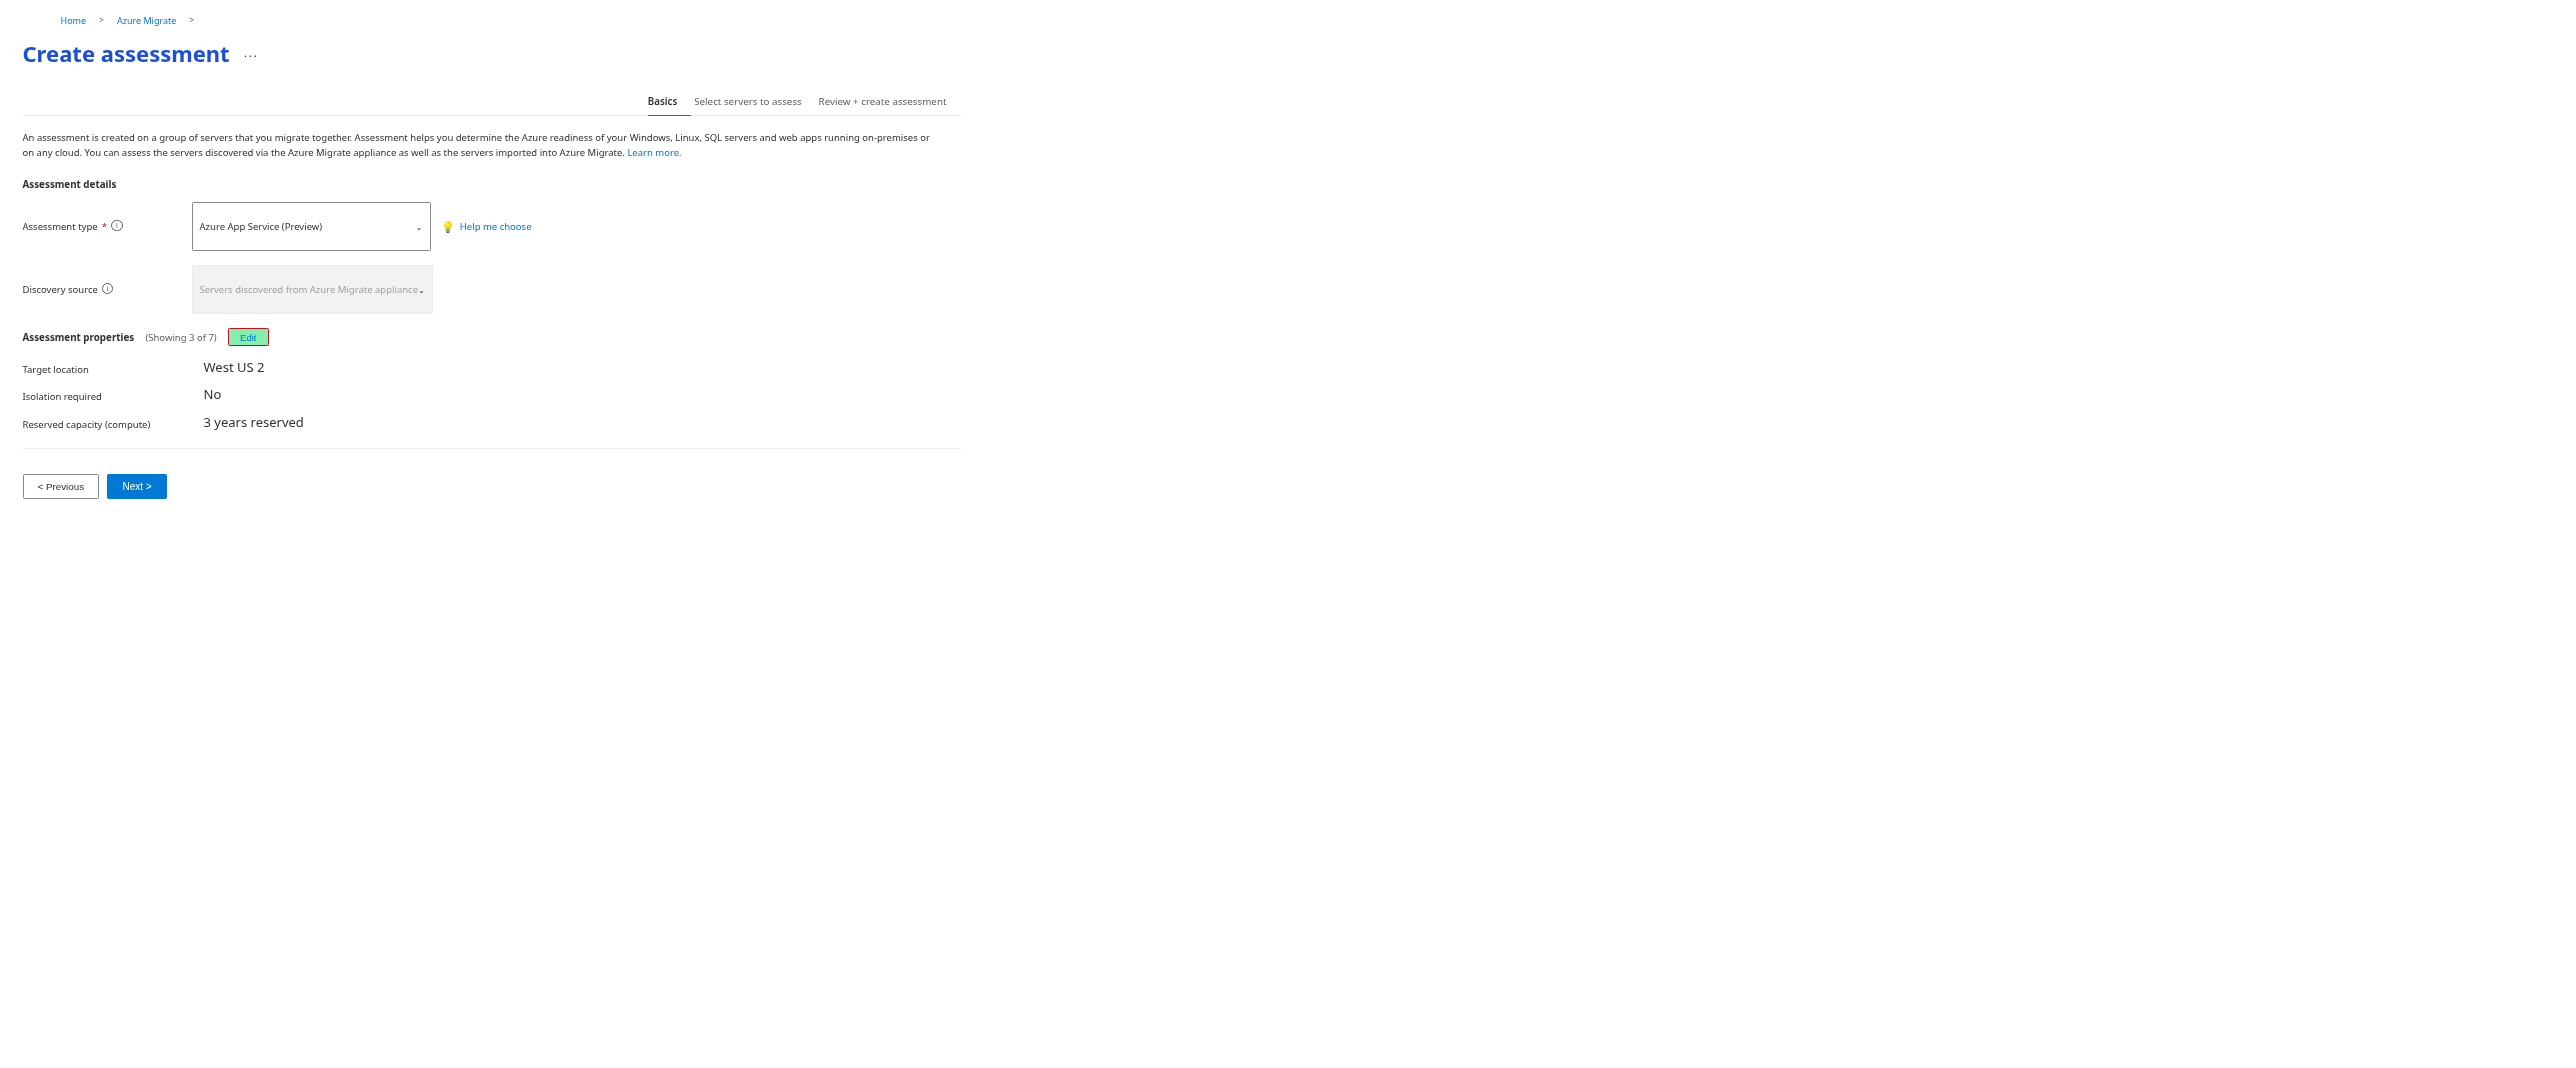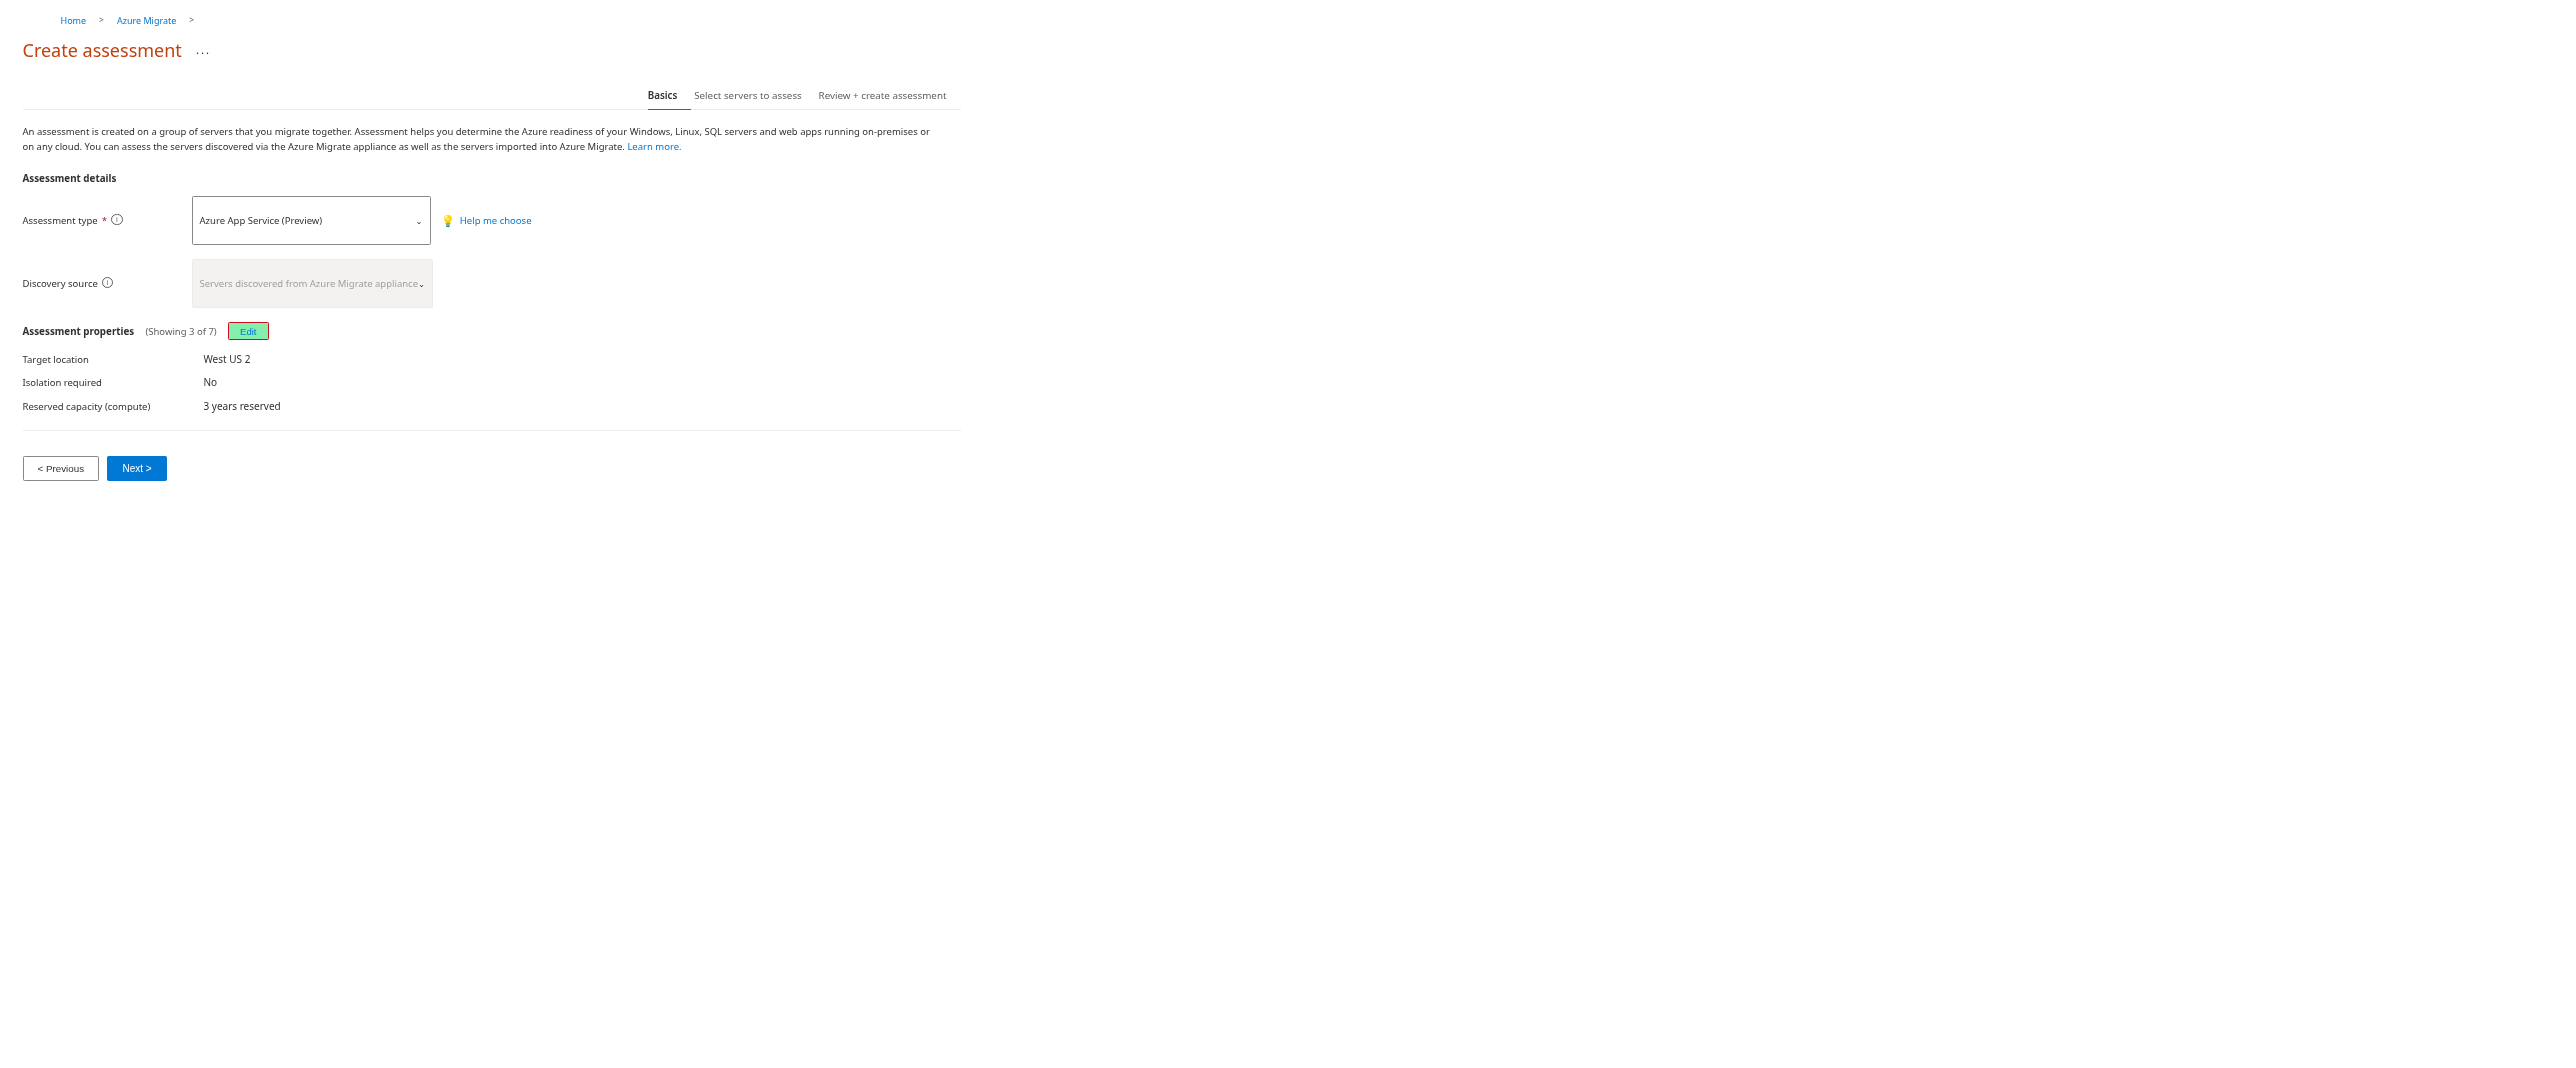--- a/index.html
+++ b/index.html
@@ -30,23 +30,23 @@
       color: #605e5c;
       font-size: 8.4px;
     }
     .page-header {
       display: flex;
       align-items: center;
       gap: 8.4px;
       margin-bottom: 19.7px;
     }
     .page-title {
-      font-size: 18px;
-      font-weight: 400;
-      color: #c2410c;
+      font-size: 22px;
+      font-weight: 700;
+      color: #1d4ed8;
     }
     .ellipsis-btn {
       background: none;
       border: none;
       cursor: pointer;
       font-size: 12.6px;
       color: #323130;
       letter-spacing: 1.4px;
       padding: 2.8px 5.6px;
     }
@@ -196,21 +196,21 @@
       align-items: flex-end;
       margin-bottom: 9.8px;
       gap: 12px;
     }
     .property-label {
       min-width: 169px;
       font-size: 9.5px;
       color: #323130;
     }
     .property-value {
-      font-size: 10px;
+      font-size: 13px;
       color: #323130;
     }
 
     
     .divider {
       border: none;
       border-top: 0.7px solid #edebe9;
       margin: 17px 0 14px 0;
     }
 

